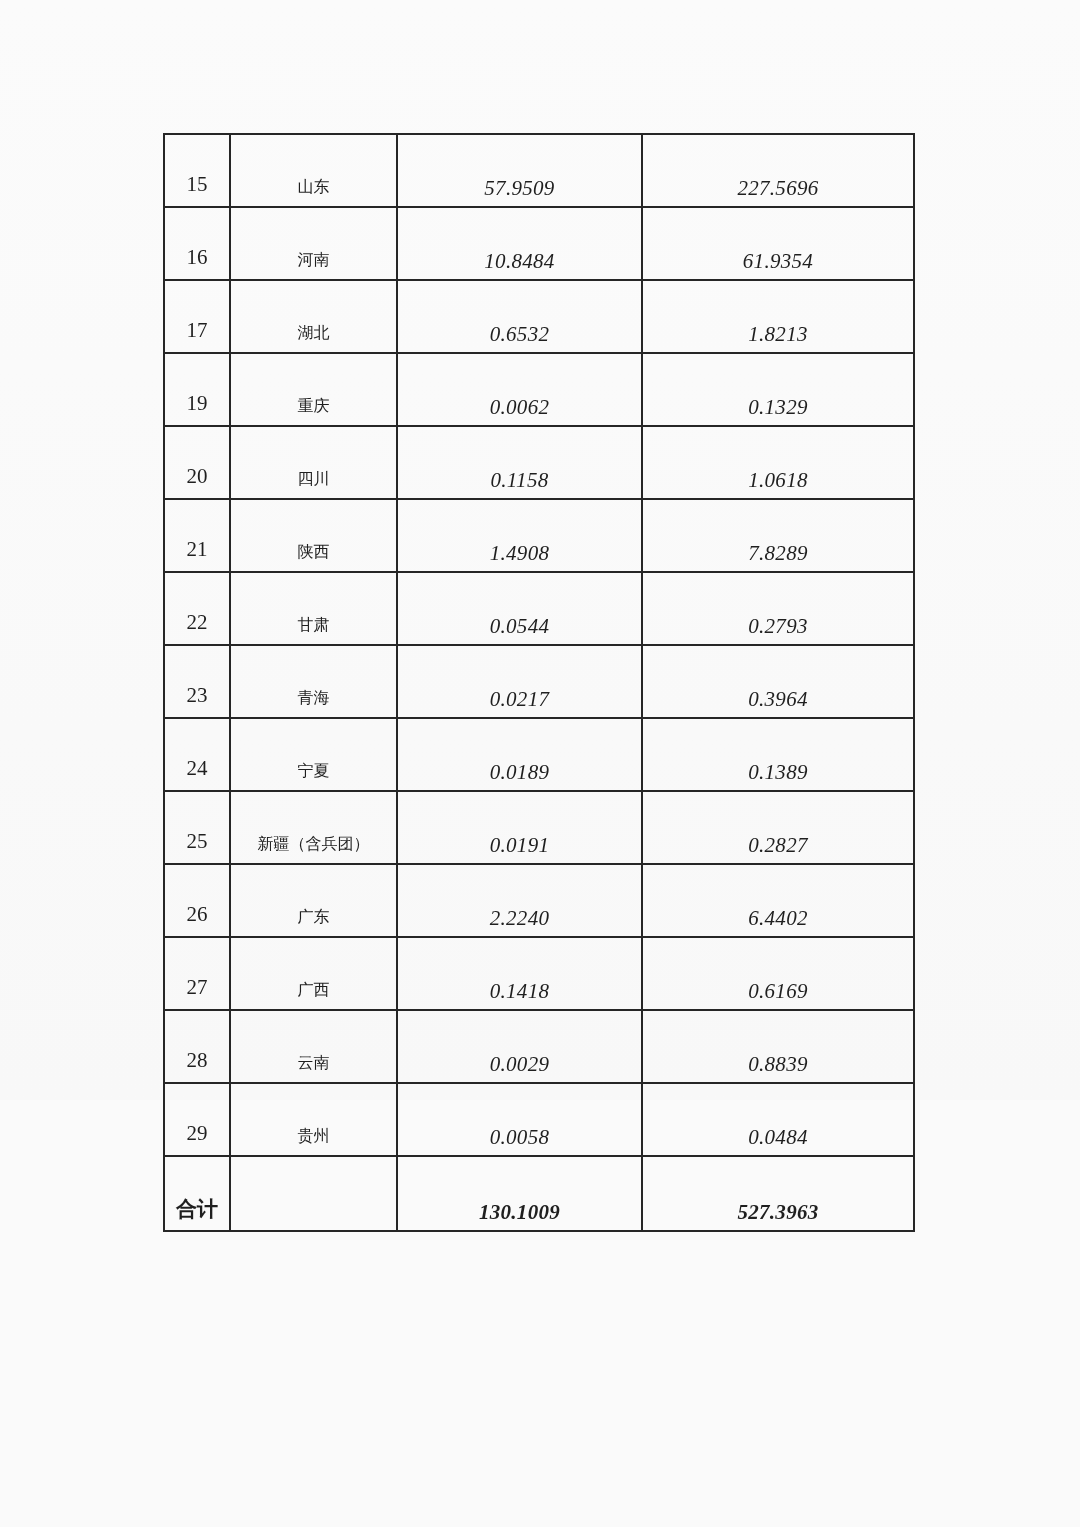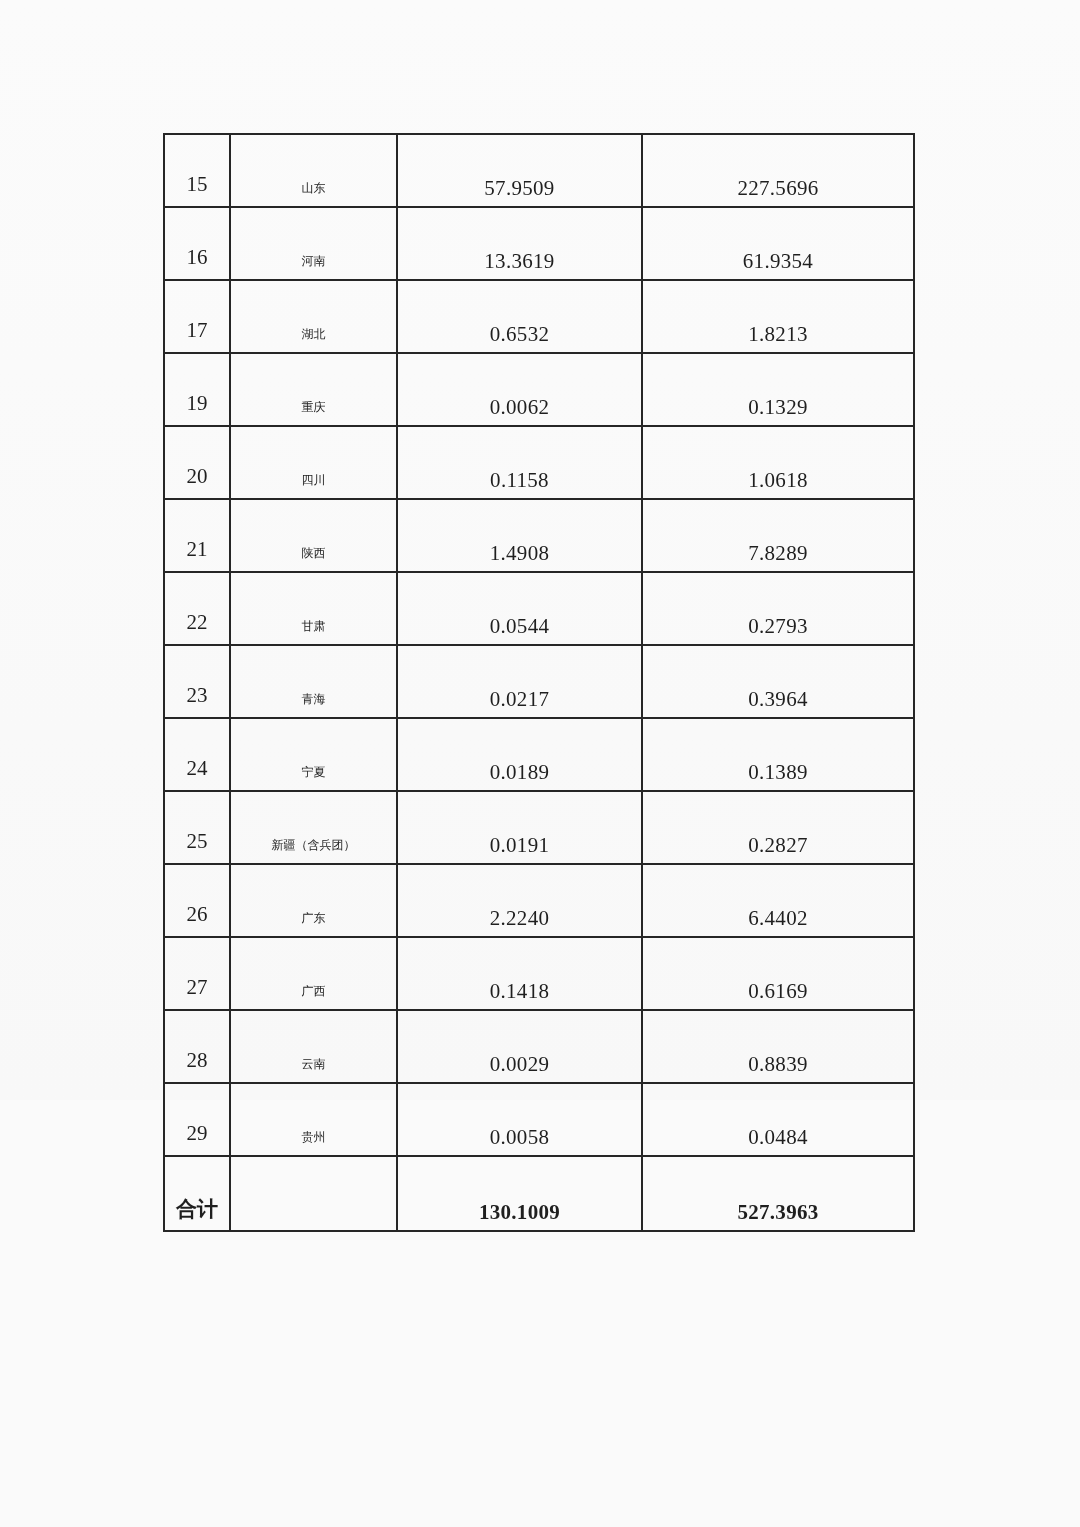--- a/index.html
+++ b/index.html
@@ -39,24 +39,24 @@
     font-size: 21px;
     line-height: 1.1;
     padding: 0 2px 10px 2px;
     overflow: hidden;
     white-space: nowrap;
   }
   table.data-table td.c2,
   table.data-table td.c3 {
     padding-bottom: 6px;       
     letter-spacing: 0.3px;
+    font-style: italic;
   }
   table.data-table td.c1 {
-    font-size: 12px;
-    font-family: Liberation Mono, monospace;
+    font-size: 16px;
   }
   tr.total td {
     font-weight: 700;
     height: 63px;
   }
   tr.total td.c0 {
     font-size: 21px;
     padding-bottom: 9px;
   }
   tr.total td.c2,
@@ -77,21 +77,21 @@
     <tbody>
         <tr>
           <td class="c0">15</td>
           <td class="c1">山东</td>
           <td class="c2">57.9509</td>
           <td class="c3">227.5696</td>
         </tr>
         <tr>
           <td class="c0">16</td>
           <td class="c1">河南</td>
-          <td class="c2">13.3619</td>
+          <td class="c2">10.8484</td>
           <td class="c3">61.9354</td>
         </tr>
         <tr>
           <td class="c0">17</td>
           <td class="c1">湖北</td>
           <td class="c2">0.6532</td>
           <td class="c3">1.8213</td>
         </tr>
         <tr>
           <td class="c0">19</td>

